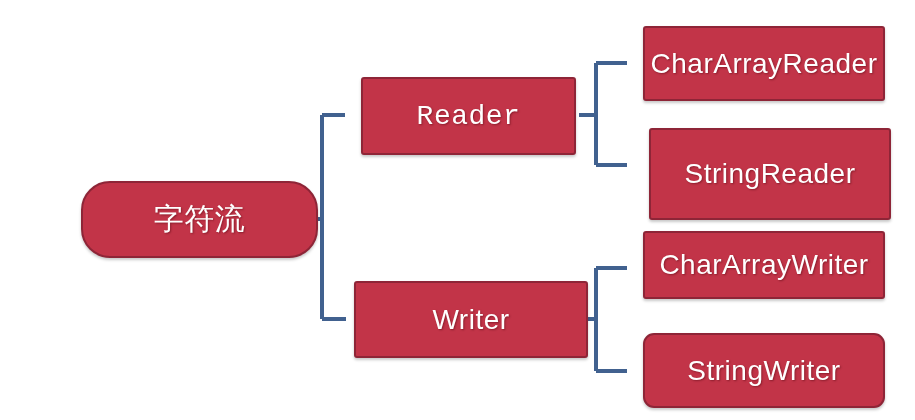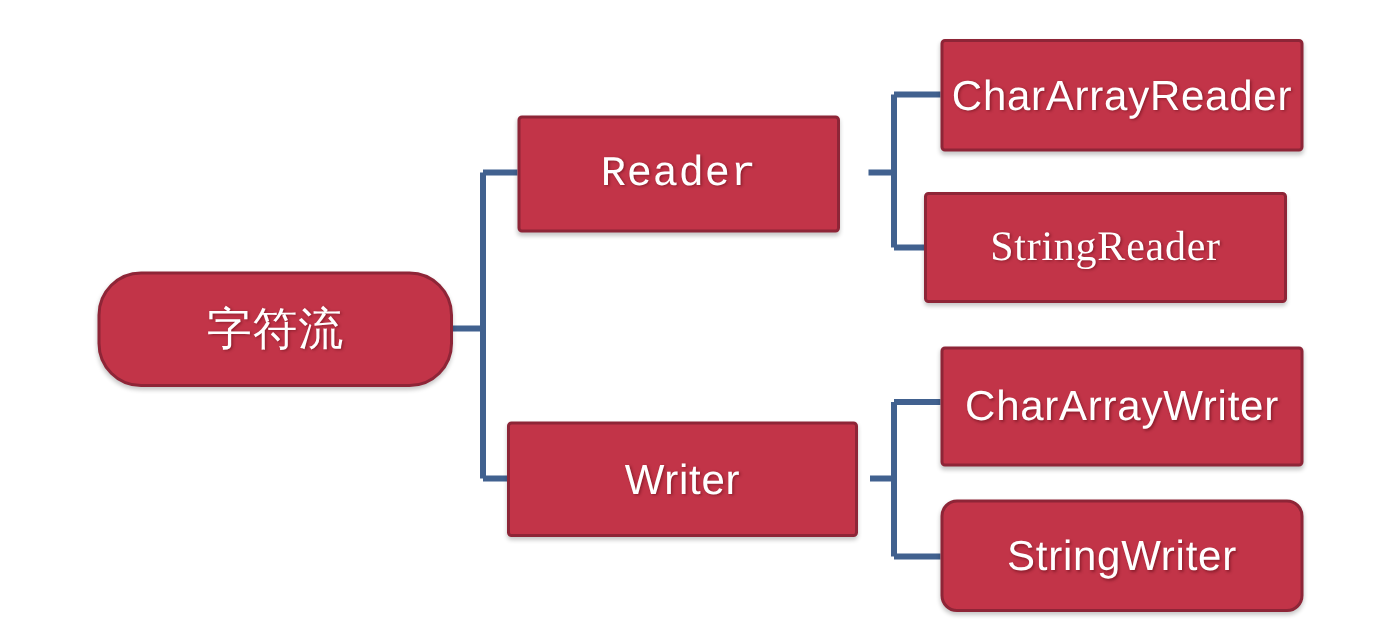--- a/index.html
+++ b/index.html
@@ -37,27 +37,28 @@
     border-radius: 3px;
     box-shadow: 0 2px 3px rgba(0,0,0,0.22);
     color: var(--node-text);
     display: flex;
     align-items: center;
     justify-content: center;
     font-size: 28px;
     letter-spacing: 0.5px;
     text-shadow: 1px 1px 2px rgba(70,0,12,0.45);
     white-space: nowrap;
+    margin-left: 16px;
   }
   .node-root        { left: 65px;  top: 181px; width: 237px; height: 77px; font-size: 30px; border-radius: 29px; }
   .node-reader      { left: 345px; top: 77px;  width: 215px; height: 78px; font-family: Liberation Mono, monospace; }
   .node-writer      { left: 338px; top: 281px; width: 234px; height: 77px; }
   .node-chararrayreader { left: 627px; top: 26px;  width: 242px; height: 75px; }
-  .node-stringreader    { left: 616px; top: 128px; width: 242px; height: 74px; font-family: Liberation Serif, serif; }
-  .node-chararraywriter { left: 627px; top: 231px; width: 242px; height: 80px; }
+  .node-stringreader    { left: 633px; top: 128px; width: 242px; height: 92px; }
+  .node-chararraywriter { left: 627px; top: 231px; width: 242px; height: 68px; }
   .node-stringwriter    { left: 627px; top: 333px; width: 242px; height: 75px; border-radius: 11px; }
 </style>
 </head>
 <body>
 
 <div class="canvas">
 
   <svg class="connector-layer" viewBox="0 0 915 420" xmlns="http://www.w3.org/2000/svg">
     <path d="M300 219 H322 M322 115 V319 M322 115 H345 M322 319 H346" stroke="var(--connector)" stroke-width="4" fill="none"></path>
     <path d="M579 115 H596 M596 63 V165 M596 63 H627 M596 165 H627" stroke="var(--connector)" stroke-width="4" fill="none"></path>

